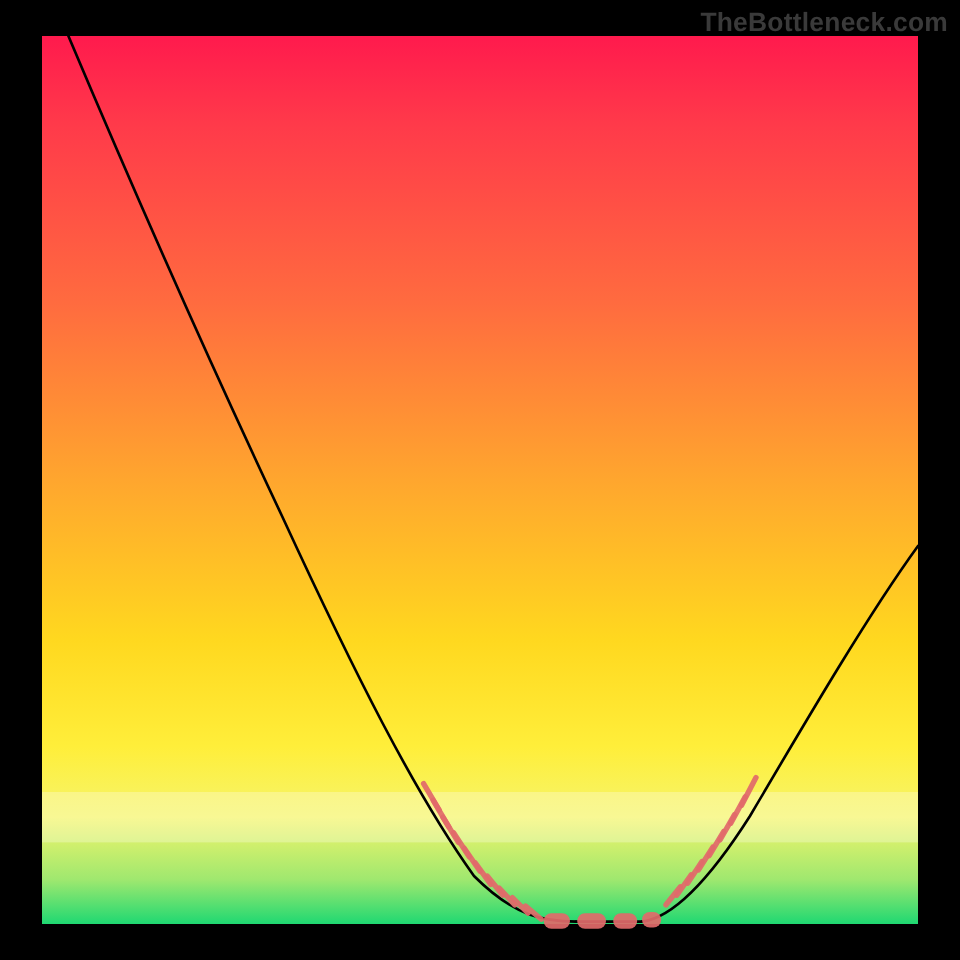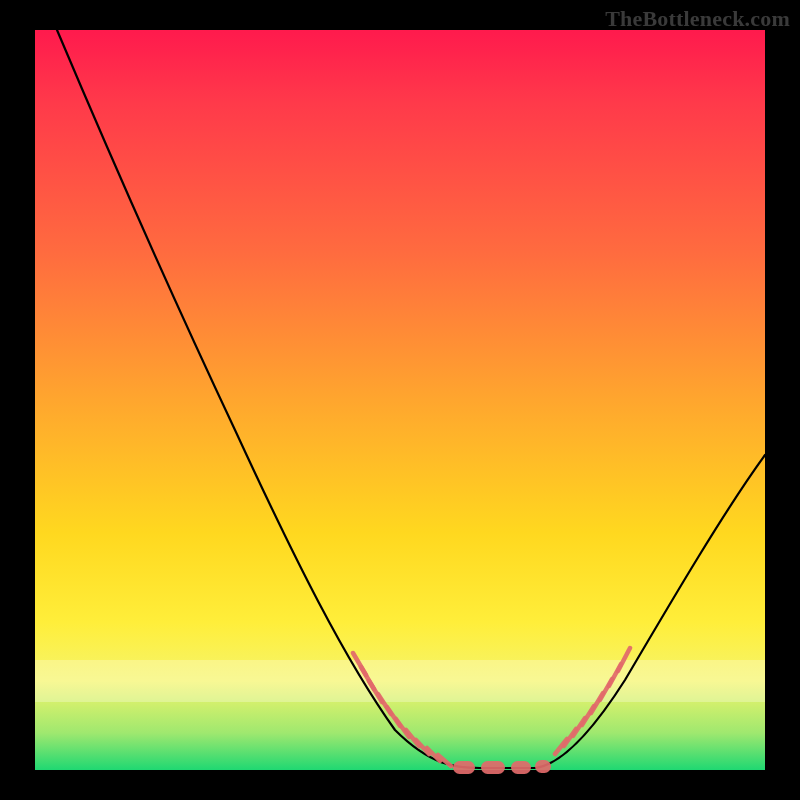--- a/index.html
+++ b/index.html
@@ -9,21 +9,20 @@
     height: 800px;
     background: #000;
     overflow: hidden;
     font-family: Arial, Helvetica, sans-serif;
   }
   .stage {
     position: relative;
     width: 800px;
     height: 800px;
     background: #000;
-    font-family: Liberation Serif, serif;
   }
   .plot-area {
     position: absolute;
     left: 35px;
     top: 30px;
     width: 730px;
     height: 740px;
     
     background: linear-gradient(
       to bottom,

